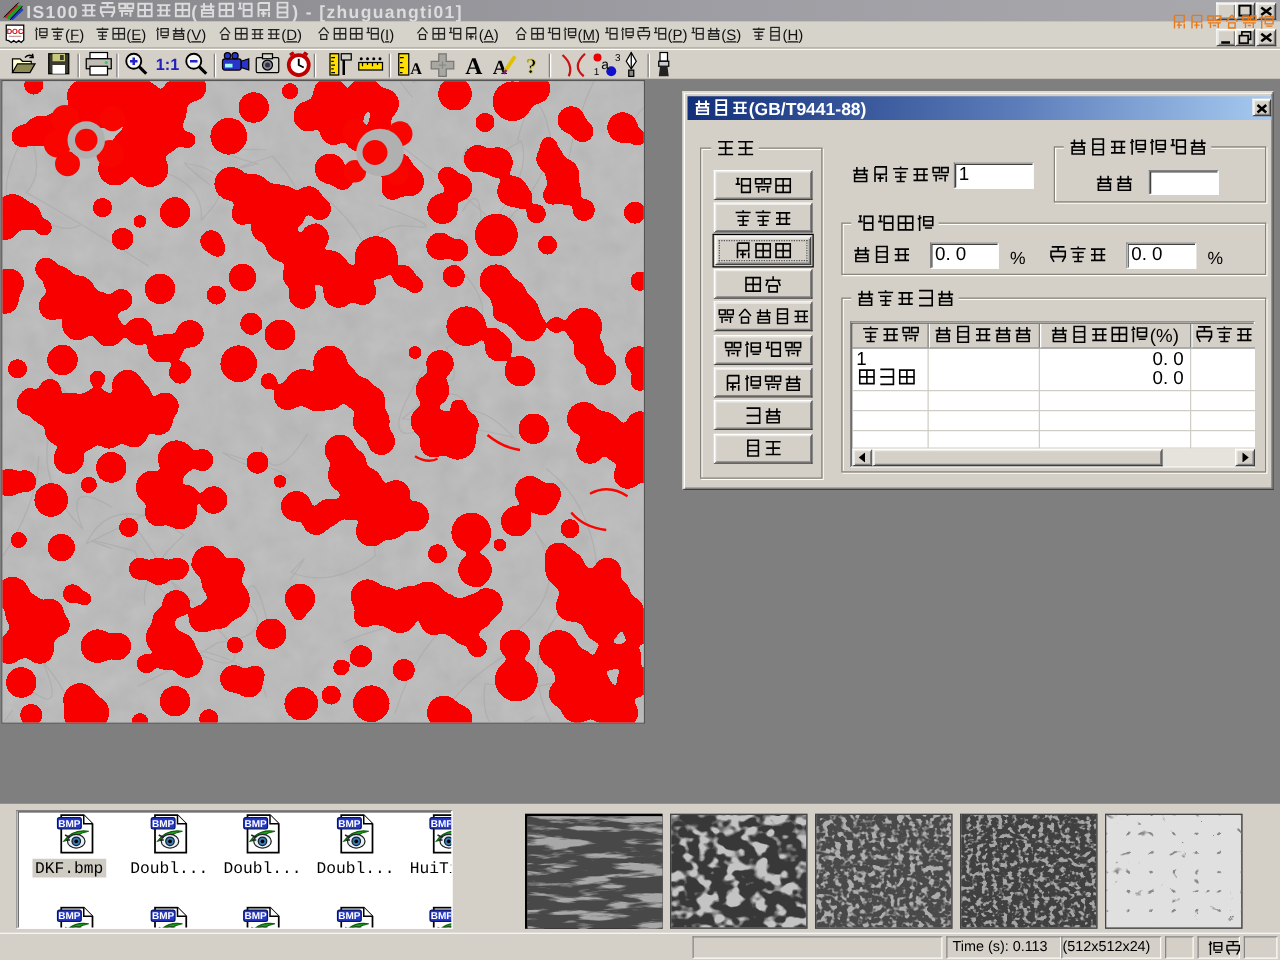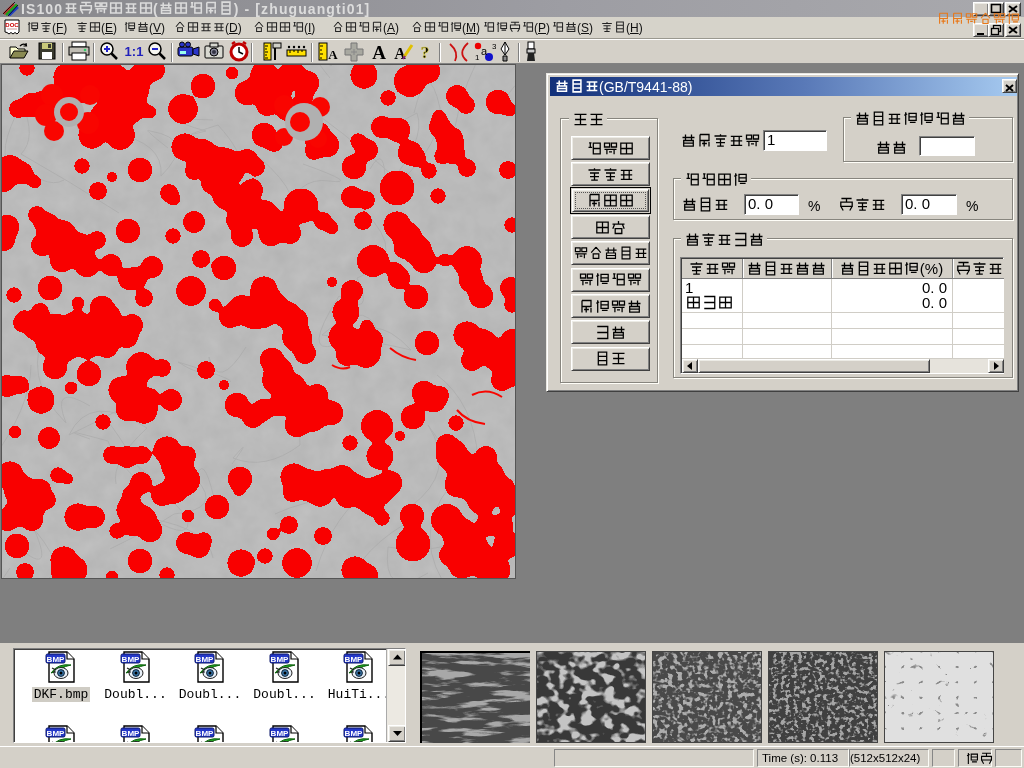--- a/index.html
+++ b/index.html
@@ -597,21 +597,21 @@
           <path d="M388,283 q12,10 26,12"></path>
           <path d="M470,330 q15,-8 30,2"></path>
           <path d="M455,345 q10,12 28,14"></path>
           <path d="M330,300 q10,6 18,2"></path>
         </g>
       </svg>
     </div>
   </div>
 <div style="position:absolute;left:546px;top:73px;width:473px;height:319px;background:#d4d0c8;border:1px solid;border-color:#e8e6e0 #404040 #404040 #e8e6e0;box-shadow:inset 1px 1px 0 #fff, inset -1px -1px 0 #808080;">
     <div style="position:absolute;left:3px;top:3px;width:467px;height:19px;background:linear-gradient(90deg,#12307a 0%,#5a7ab8 55%,#a6caf0 100%);">
-      <span style="position:absolute;left:4px;top:2px;font-size:14px;font-weight:normal;color:#fff;white-space:nowrap"><svg style="width:14px;height:14px;vertical-align:-0.10em;margin:0 0.5px" viewBox="0 0 100 100">
+      <span style="position:absolute;left:4px;top:2px;font-size:14px;font-weight:bold;color:#fff;white-space:nowrap"><svg style="width:14px;height:14px;vertical-align:-0.10em;margin:0 0.5px" viewBox="0 0 100 100">
           <path d="M10,30 H90 M30,10 V50 M70,10 V50 M18,50 H82 V88 H18 Z M18,68 H82" stroke="#fff" stroke-width="11" fill="none"></path>
         </svg><svg style="width:14px;height:14px;vertical-align:-0.10em;margin:0 0.5px" viewBox="0 0 100 100">
           <path d="M22,8 H78 V92 H22 Z M22,36 H78 M22,64 H78" stroke="#fff" stroke-width="11" fill="none"></path>
         </svg><svg style="width:14px;height:14px;vertical-align:-0.10em;margin:0 0.5px" viewBox="0 0 100 100">
           <path d="M12,22 H88 M12,52 H88 M12,82 H88 M32,22 V82 M68,22 V82" stroke="#fff" stroke-width="11" fill="none"></path>
         </svg>(GB/T9441-88)</span>
       <div style="position:absolute;left:452px;top:2px;width:15px;height:14px;background:#d4d0c8;border:1px solid;border-color:#fff #404040 #404040 #fff;box-shadow:inset 1px 1px 0 #ecebe5, inset -1px -1px 0 #808080;"><svg width="13" height="12" viewBox="0 0 13 12">
           <path d="M3,3 L10,9 M10,3 L3,9" stroke="#000" stroke-width="2.0"></path>
         </svg></div>
     </div>
@@ -873,33 +873,33 @@
             <svg width="8" height="8" viewBox="0 0 8 8">
               <path d="M2,0 L7,4 L2,8 Z" fill="#000"></path>
             </svg>
           </div>
           <div style="position:absolute;left:16px;top:0px;width:232px;height:14px;background:#d4d0c8;border:1px solid;border-color:#fff #404040 #404040 #fff;box-shadow:inset 1px 1px 0 #ecebe5, inset -1px -1px 0 #808080;"></div>
         </div>
       </div>
     </div>
   </div>
 <div style="position:absolute;left:0px;top:643px;width:1024px;height:103px;background:#d4d0c8;">
-    <div style="position:absolute;left:13px;top:5px;width:393px;height:95px;background:#fff;border:1px solid;border-color:#808080 #fff #fff #808080;box-shadow:inset 1px 1px 0 #404040;overflow:hidden;">
+    <div style="position:absolute;left:13px;top:5px;width:349px;height:95px;background:#fff;border:1px solid;border-color:#808080 #fff #fff #808080;box-shadow:inset 1px 1px 0 #404040;overflow:hidden;">
       <div style="position:absolute;left:31.0px;top:2px;width:34px;height:34px;"><svg width="32" height="34" viewBox="0 0 32 34">
           <path d="M4,1 H22 L29,8 V31 H4 Z" fill="#fff" stroke="#000" stroke-width="1.4"></path>
           <path d="M22,1 L22,8 L29,8" fill="#fff" stroke="#000" stroke-width="1.2"></path>
           <rect x="1" y="3" width="19" height="9" rx="1.5" fill="#2438c8" stroke="#0a1668"></rect>
           <text x="10.5" y="10.5" font-family="Liberation Sans" font-size="8" font-weight="bold" fill="#fff" text-anchor="middle">BMP</text>
           <path d="M6,22 Q13,12 26,14 Q20,15 16,18 Q11,21 6,22 Z" fill="#1fa01f" stroke="#0c600c"></path>
           <ellipse cx="16" cy="22" rx="7" ry="5.5" fill="#e8f0f8" stroke="#222"></ellipse>
           <circle cx="16" cy="22" r="3.4" fill="#3a7ab0" stroke="#123"></circle>
           <circle cx="16" cy="22" r="1.5" fill="#000"></circle>
           <path d="M7,17 L11,19 M8,21 L11,21" stroke="#222" stroke-width="1.2"></path>
         </svg></div>
-      <div style="position:absolute;left:12.0px;top:38px;width:70px;text-align:center;font-family:'Liberation Mono',monospace;font-size:13px;"><span style="background:#cfccc4;padding:0 2px">DKF.bmp</span></div>
+      <div style="position:absolute;left:12.0px;top:38px;width:70px;font-family:'Liberation Mono',monospace;font-size:13px;"><span style="background:#cfccc4;padding:0 2px">DKF.bmp</span></div>
       <div style="position:absolute;left:31.0px;top:76px;width:34px;height:34px;"><svg width="32" height="34" viewBox="0 0 32 34">
           <path d="M4,1 H22 L29,8 V31 H4 Z" fill="#fff" stroke="#000" stroke-width="1.4"></path>
           <path d="M22,1 L22,8 L29,8" fill="#fff" stroke="#000" stroke-width="1.2"></path>
           <rect x="1" y="3" width="19" height="9" rx="1.5" fill="#2438c8" stroke="#0a1668"></rect>
           <text x="10.5" y="10.5" font-family="Liberation Sans" font-size="8" font-weight="bold" fill="#fff" text-anchor="middle">BMP</text>
           <path d="M6,22 Q13,12 26,14 Q20,15 16,18 Q11,21 6,22 Z" fill="#1fa01f" stroke="#0c600c"></path>
           <ellipse cx="16" cy="22" rx="7" ry="5.5" fill="#e8f0f8" stroke="#222"></ellipse>
           <circle cx="16" cy="22" r="3.4" fill="#3a7ab0" stroke="#123"></circle>
           <circle cx="16" cy="22" r="1.5" fill="#000"></circle>
           <path d="M7,17 L11,19 M8,21 L11,21" stroke="#222" stroke-width="1.2"></path>

